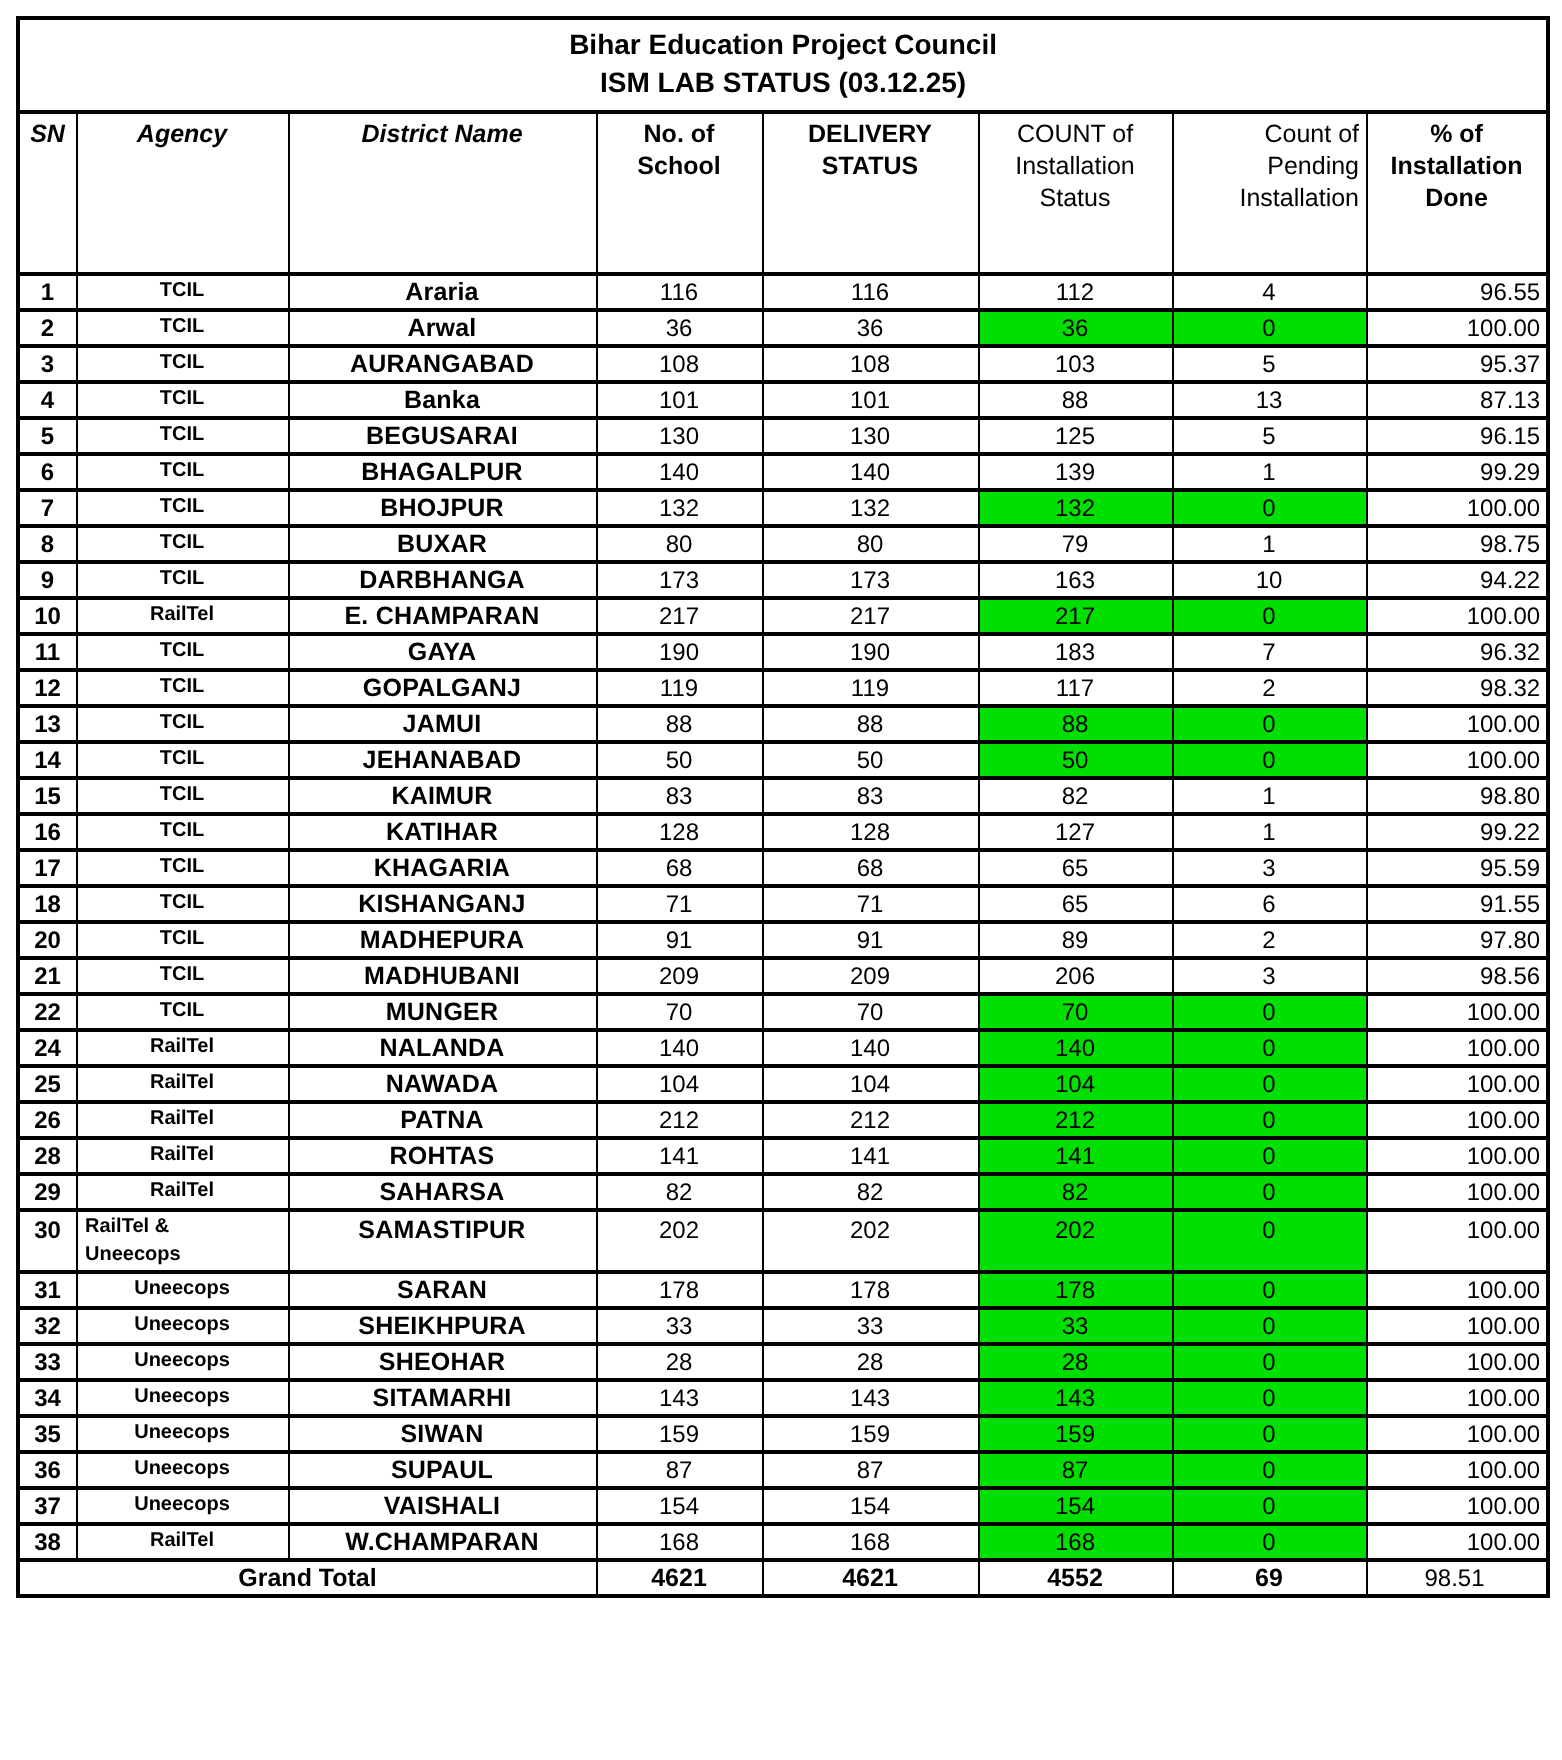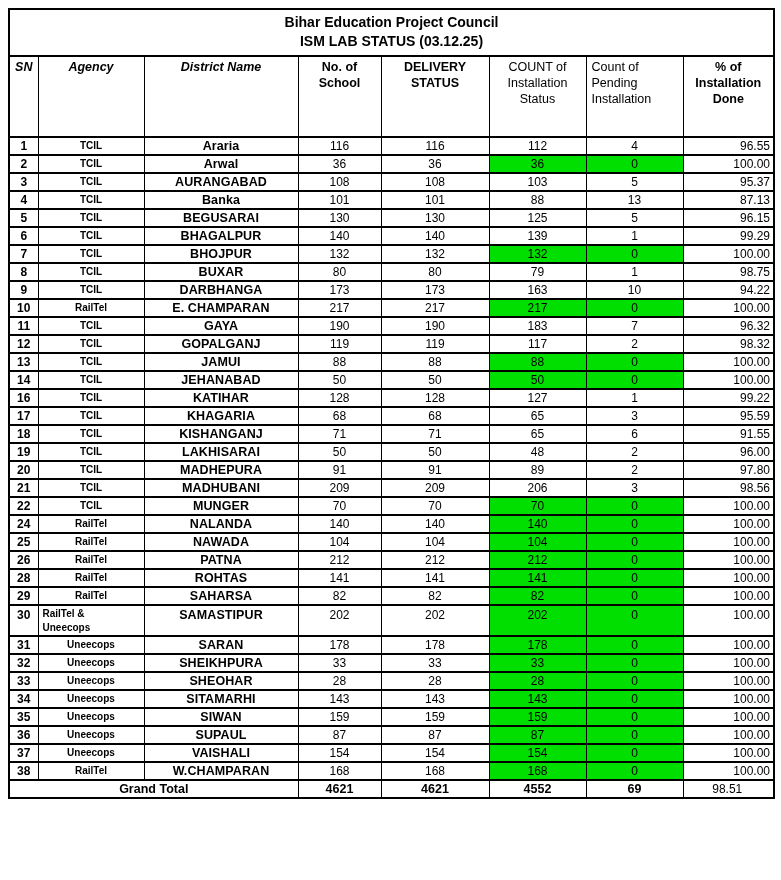--- a/index.html
+++ b/index.html
@@ -36,21 +36,21 @@
     vertical-align: top;
     text-align: center;
     font-size: 12.5px;
     font-weight: normal;
     line-height: 16px;
     padding: 2px 3px;
     height: 81px;
   }
   th.h-bold { font-weight: bold; }
   th.h-italic { font-weight: bold; font-style: italic; }
-  th.h-left { text-align: left; padding-left: 5px; }
+  th.h-left { text-align: right; padding-left: 5px; }
   
   tbody td {
     height: 17px;
     line-height: 16px;
     font-size: 12px;
     text-align: center;
     vertical-align: middle;
     padding: 0;
   }
   td.sn { font-weight: bold; font-size: 12px; }
@@ -242,20 +242,30 @@
     <td class="sn">14</td>
     <td class="agency">TCIL</td>
     <td class="district">JEHANABAD</td>
     <td class="num">50</td>
     <td class="num">50</td>
     <td class="num hl">50</td>
     <td class="num hl">0</td>
     <td class="pct">100.00</td>
   </tr>
       <tr>
+    <td class="sn">15</td>
+    <td class="agency">TCIL</td>
+    <td class="district">KAIMUR</td>
+    <td class="num">83</td>
+    <td class="num">83</td>
+    <td class="num">82</td>
+    <td class="num">1</td>
+    <td class="pct">98.80</td>
+  </tr>
+      <tr>
     <td class="sn">16</td>
     <td class="agency">TCIL</td>
     <td class="district">KATIHAR</td>
     <td class="num">128</td>
     <td class="num">128</td>
     <td class="num">127</td>
     <td class="num">1</td>
     <td class="pct">99.22</td>
   </tr>
       <tr>
@@ -270,30 +280,20 @@
   </tr>
       <tr>
     <td class="sn">18</td>
     <td class="agency">TCIL</td>
     <td class="district">KISHANGANJ</td>
     <td class="num">71</td>
     <td class="num">71</td>
     <td class="num">65</td>
     <td class="num">6</td>
     <td class="pct">91.55</td>
-  </tr>
-      <tr>
-    <td class="sn">19</td>
-    <td class="agency">TCIL</td>
-    <td class="district">LAKHISARAI</td>
-    <td class="num">50</td>
-    <td class="num">50</td>
-    <td class="num">48</td>
-    <td class="num">2</td>
-    <td class="pct">96.00</td>
   </tr>
       <tr>
     <td class="sn">20</td>
     <td class="agency">TCIL</td>
     <td class="district">MADHEPURA</td>
     <td class="num">91</td>
     <td class="num">91</td>
     <td class="num">89</td>
     <td class="num">2</td>
     <td class="pct">97.80</td>

